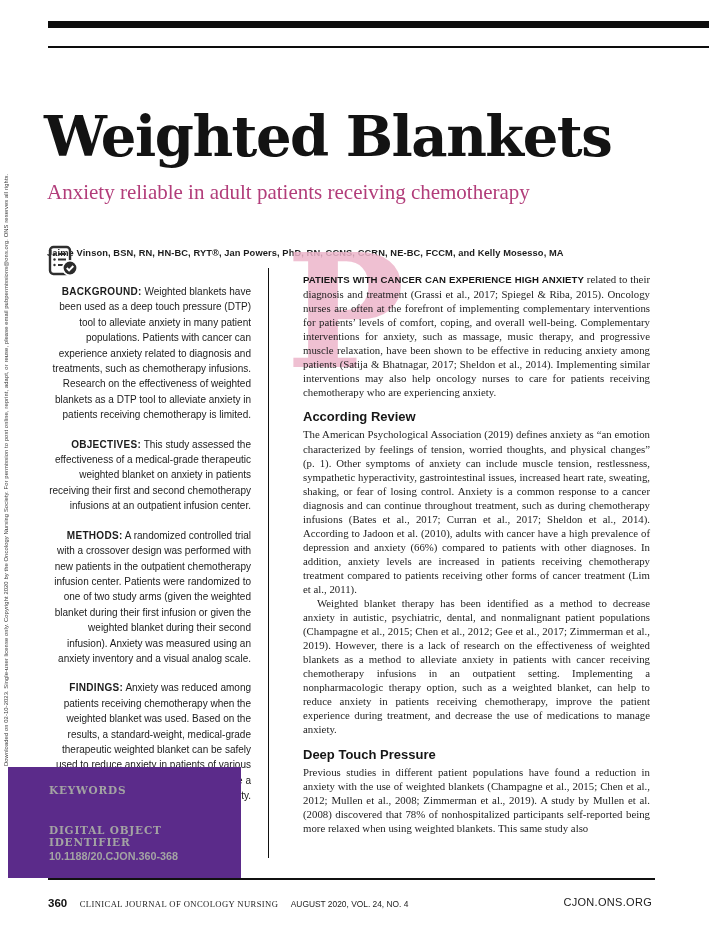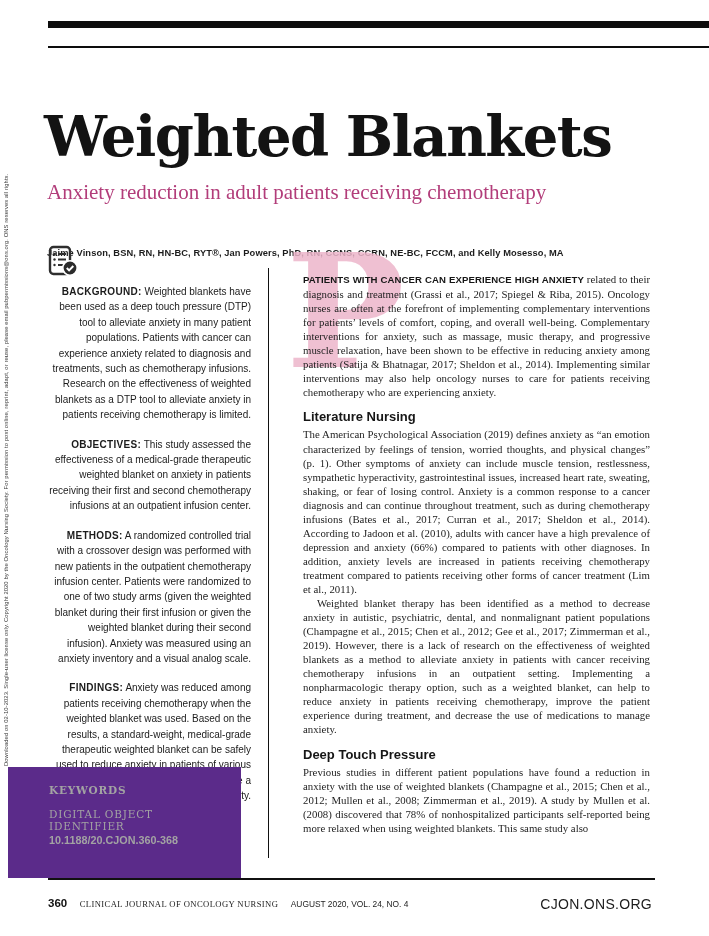--- a/index.html
+++ b/index.html
@@ -88,24 +88,24 @@
     letter-spacing: .8px;
   }
   .kw-text {
     font-weight: bold;
     font-size: 10.8px;
     line-height: 14.5px;
     margin-top: 3px;
   }
   .doi-label {
     font-family: "DejaVu Serif", serif;
-    font-weight: normal;
+    font-weight: bold;
     font-size: 10.5px;
     letter-spacing: .8px;
-    margin-top: 12px;
+    margin-top: 28px;
   }
   .doi-value { font-weight: bold; font-size: 10.8px; margin-top: 2px; }
 
   
   .divider { position: absolute; left: 268px; top: 268px; width: 1.4px; height: 590px; background: #111111; }
 
   
   .watermark {
     position: absolute;
     left: 286px; top: 233px;
@@ -153,34 +153,34 @@
   .page-num { font-weight: bold; font-size: 11.5px; color: #111; display: inline-block; }
   .journal-name {
     font-family: "Liberation Serif", serif;
     font-size: 8.6px;
     letter-spacing: .4px;
     color: #1c1c1c;
     display: inline-block;
     margin-left: 8px;
   }
   .issue-info { font-size: 8.4px; color: #1c1c1c; display: inline-block; margin-left: 8px; }
-  .site { position: absolute; right: 0; top: 3px; font-size: 14px; color: #1c1c1c; letter-spacing: .3px; }
+  .site { position: absolute; right: 0; top: 3px; font-size: 11px; color: #1c1c1c; letter-spacing: .3px; }
 </style>
 </head>
 <body>
 
 <div class="page">
 
   <div class="vertical-strip">Downloaded on 02-10-2023. Single-user license only. Copyright 2020 by the Oncology Nursing Society. For permission to post online, reprint, adapt, or reuse, please email pubpermissions@ons.org. ONS reserves all rights.</div>
 
   <div class="rule-thick"></div>
   <div class="rule-thin"></div>
 
   <h1 class="title">Weighted Blankets</h1>
-  <div class="subtitle">Anxiety reduction in adult patients receiving chemotherapy</div>
+  <div class="subtitle">Anxiety reliable in adult patients receiving chemotherapy</div>
   <div class="authors">Jaime Vinson, BSN, RN, HN-BC, RYT®, Jan Powers, PhD, RN, CCNS, CCRN, NE-BC, FCCM, and Kelly Mosesso, MA</div>
 
   <svg class="abstract-icon" viewBox="0 0 32 32">
     <rect x="3" y="2" width="20" height="27" rx="3.5" fill="none" stroke="#2e2e2e" stroke-width="2.4"></rect>
     <circle cx="7.5" cy="9" r="1.2" fill="#2e2e2e"></circle>
     <circle cx="7.5" cy="14.5" r="1.2" fill="#2e2e2e"></circle>
     <circle cx="7.5" cy="20" r="1.2" fill="#2e2e2e"></circle>
     <line x1="11" y1="9" x2="19" y2="9" stroke="#2e2e2e" stroke-width="2"></line>
     <line x1="11" y1="14.5" x2="19" y2="14.5" stroke="#2e2e2e" stroke-width="2"></line>
     <line x1="11" y1="20" x2="16" y2="20" stroke="#2e2e2e" stroke-width="2"></line>
@@ -200,21 +200,21 @@
     <div class="doi-label">DIGITAL OBJECT IDENTIFIER</div>
     <div class="doi-value">10.1188/20.CJON.360-368</div>
   </div>
 
   <div class="divider"></div>
 
   <div class="watermark">P</div>
 
   <div class="main-col">
     <p><span class="leadin">PATIENTS WITH CANCER CAN EXPERIENCE HIGH ANXIETY</span> <span>related to their diagnosis and treatment (Grassi et al., 2017; Spiegel &amp; Riba, 2015). Oncology nurses are often at the forefront of implementing complementary interventions for patients’ levels of comfort, coping, and overall well-being. Complementary interventions for anxiety, such as massage, music therapy, and progressive muscle relaxation, have been shown to be effective in reducing anxiety among patients (Satija &amp; Bhatnagar, 2017; Sheldon et al., 2014). Implementing similar interventions may also help oncology nurses to care for patients receiving chemotherapy who are experiencing anxiety.</span></p>
-    <h2>Literature Nursing</h2>
+    <h2>According Review</h2>
     <p>The American Psychological Association (2019) defines anxiety as “an emotion characterized by feelings of tension, worried thoughts, and physical changes” (p. 1). Other symptoms of anxiety can include muscle tension, restlessness, sympathetic hyperactivity, gastrointestinal issues, increased heart rate, sweating, shaking, or fear of losing control. Anxiety is a common response to a cancer diagnosis and can continue throughout treatment, such as during chemotherapy infusions (Bates et al., 2017; Curran et al., 2017; Sheldon et al., 2014). According to Jadoon et al. (2010), adults with cancer have a high prevalence of depression and anxiety (66%) compared to patients with other diagnoses. In addition, anxiety levels are increased in patients receiving chemotherapy treatment compared to patients receiving other forms of cancer treatment (Lim et al., 2011).</p>
     <p class="indent">Weighted blanket therapy has been identified as a method to decrease anxiety in autistic, psychiatric, dental, and nonmalignant patient populations (Champagne et al., 2015; Chen et al., 2012; Gee et al., 2017; Zimmerman et al., 2019). However, there is a lack of research on the effectiveness of weighted blankets as a method to alleviate anxiety in patients with cancer receiving chemotherapy infusions in an outpatient setting. Implementing a nonpharmacologic therapy option, such as a weighted blanket, can help to reduce anxiety in patients receiving chemotherapy, improve the patient experience during treatment, and decrease the use of medications to manage anxiety.</p>
     <h2>Deep Touch Pressure</h2>
     <p>Previous studies in different patient populations have found a reduction in anxiety with the use of weighted blankets (Champagne et al., 2015; Chen et al., 2012; Mullen et al., 2008; Zimmerman et al., 2019). A study by Mullen et al. (2008) discovered that 78% of nonhospitalized participants self-reported being more relaxed when using weighted blankets. This same study also</p>
   </div>
 
   <div class="footer-rule"></div>
   <div class="footer">
     <span class="page-num">360</span>
     <span class="journal-name">CLINICAL JOURNAL OF ONCOLOGY NURSING</span>

